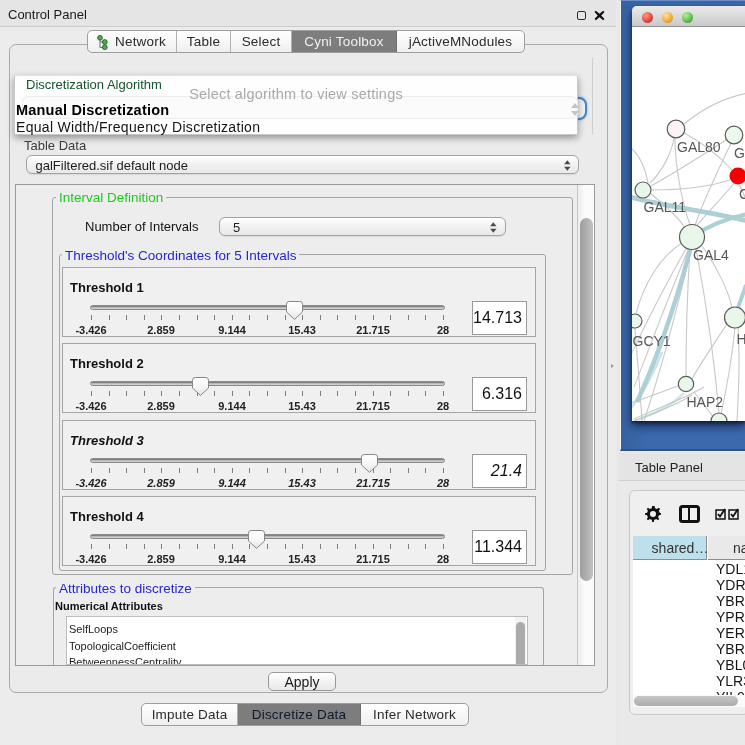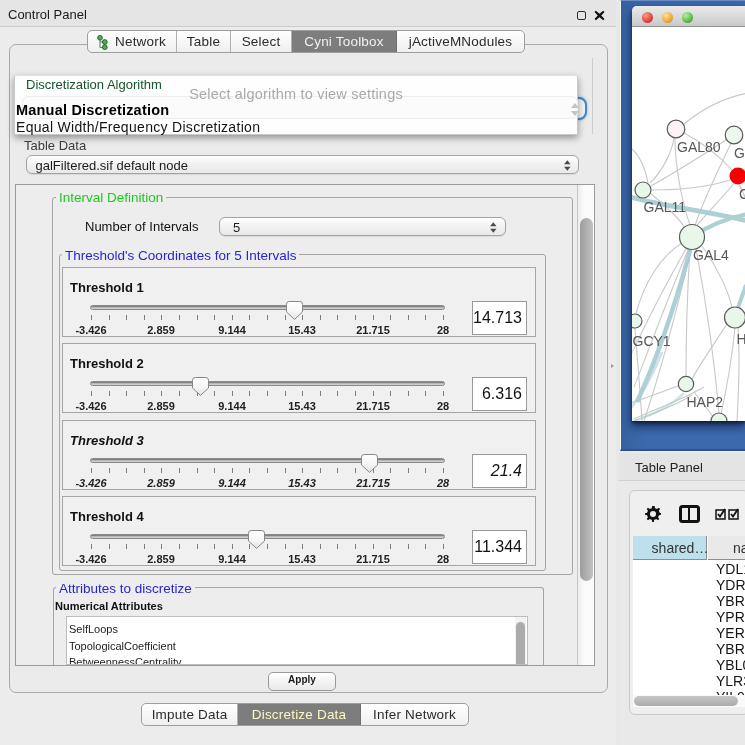--- a/index.html
+++ b/index.html
@@ -278,24 +278,24 @@
 <div class="group" style="left:53px;top:587px;width:491px;height:78px;border-bottom:none;border-bottom-left-radius:0;border-bottom-right-radius:0;"></div>
 <div class="gtitle" style="left:56px;top:581px;color:#2626d2;">Attributes to discretize</div>
 <div class="abs" style="left:55px;top:600px;font-size:11px;font-weight:bold;color:#111;">Numerical Attributes</div>
 <div class="abs" style="left:66px;top:616px;width:462px;height:49px;background:#ffffff;border:1px solid #bdbdbd;overflow:hidden;">
   <div style="position:absolute;left:2px;top:4px;font-size:11px;color:#1d1d1d;line-height:16.5px;">SelfLoops<br>TopologicalCoefficient<br>BetweennessCentrality</div>
   <div style="position:absolute;right:1px;top:0;width:11px;height:49px;background:#f2f2f2;"></div>
   <div style="position:absolute;right:2px;top:5px;width:9px;height:44px;background:#ababab;border-radius:5px 5px 0 0;"></div>
 </div>
 
 <div class="abs" style="left:268px;top:672px;width:68px;height:19px;border:1px solid #9a9a9a;border-radius:5px;background:linear-gradient(#ffffff,#e8e8e8);"></div>
-<div class="abs" style="left:268px;top:674px;width:68px;text-align:center;font-size:10px;font-weight:700;color:#1a1a1a;">Apply</div>
+<div class="abs" style="left:268px;top:674px;width:68px;text-align:center;font-size:14px;font-weight:400;color:#1a1a1a;">Apply</div>
 
 <div class="abs" style="left:141px;top:703px;width:328px;height:23px;border:1px solid #9e9e9e;border-radius:5px;background:linear-gradient(#ffffff,#efefef);overflow:hidden;white-space:nowrap;">
-  <div class="tabseg" style="width:96px;">Impute Data</div><div class="tabseg" style="width:123px;background:#7d7d7d;color:#fef9c3;border-right-color:#6f6f6f;">Discretize Data</div><div class="tabseg" style="width:107px;border-right:none;">Infer Network</div>
+  <div class="tabseg" style="width:96px;">Impute Data</div><div class="tabseg" style="width:123px;background:#7d7d7d;color:#0f172a;border-right-color:#6f6f6f;">Discretize Data</div><div class="tabseg" style="width:107px;border-right:none;">Infer Network</div>
 </div>
 
 <div class="abs" style="left:611px;top:364px;width:0;height:0;border-top:2.5px solid transparent;border-bottom:2.5px solid transparent;border-left:3.5px solid #9a9a9a;"></div>
 
 <div class="abs" style="left:619.5px;top:0;width:125.5px;height:451px;background:linear-gradient(to right,#36619f,#3c68ad 20%,#3c68ad);border-top:1px solid #6c8fc4;border-left:1px solid #f3f4f6;border-bottom:2px solid #2e5188;"></div>
 
 <div class="abs" style="left:632px;top:6px;width:113px;height:415px;box-shadow:0 5px 10px rgba(5,15,40,0.7), 0 2px 3px rgba(5,15,40,0.6);border-radius:5px 0 0 0;background:#fff;"></div>
 <div class="abs" style="left:632px;top:6px;width:113px;height:21px;background:linear-gradient(#ebebeb,#c9c9c9);border-bottom:1px solid #909090;border-radius:5px 0 0 0;"></div>
 <div class="abs" style="left:642px;top:12px;width:11px;height:11px;border-radius:50%;background:radial-gradient(circle at 35% 30%,#ff9a8a,#e0443a 60%,#b2251e);"></div>
 <div class="abs" style="left:662px;top:12px;width:11px;height:11px;border-radius:50%;background:radial-gradient(circle at 35% 30%,#ffe0a0,#f0a830 60%,#c27d10);"></div>

